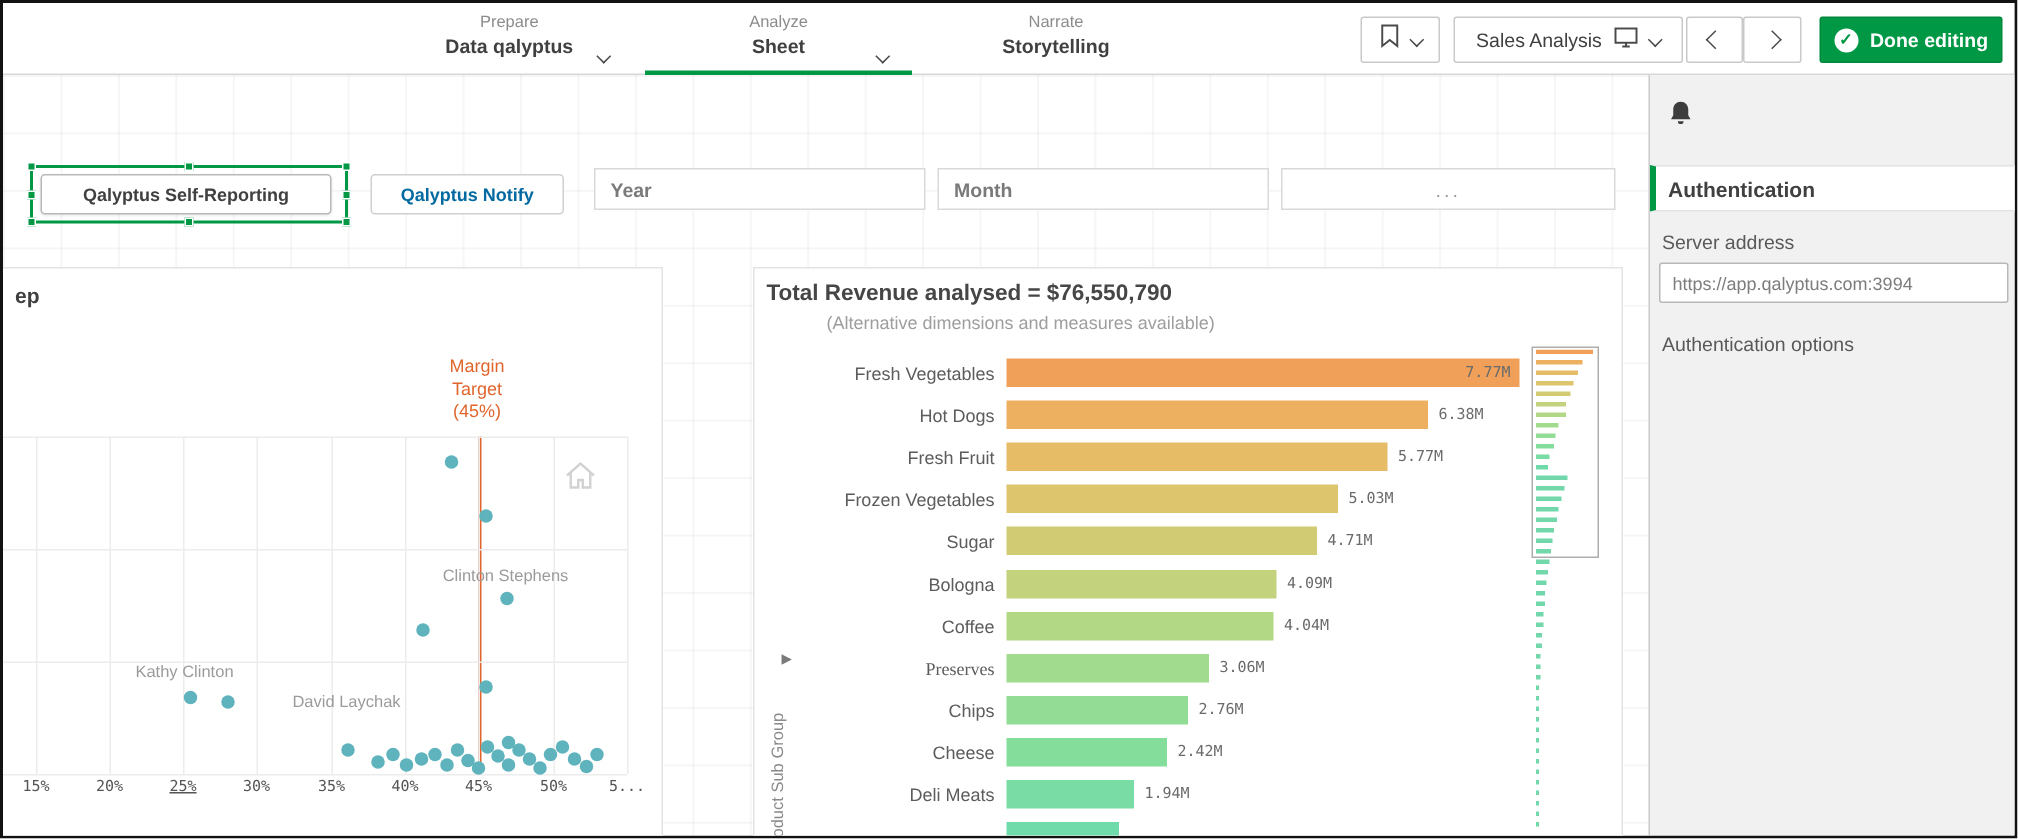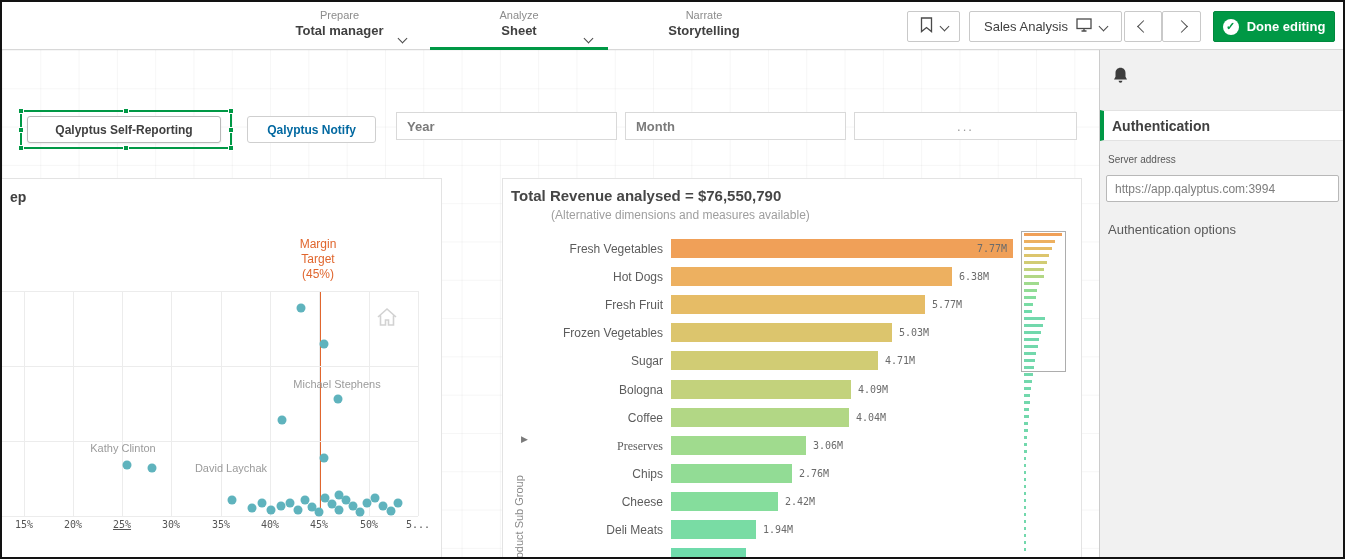--- a/index.html
+++ b/index.html
@@ -69,39 +69,39 @@
   .y-axis-label { position:absolute; left:10px; top:264px; height:119px; writing-mode:vertical-rl; transform:rotate(180deg); font-size:11px; color:#8a8a8a; overflow:hidden; }
   .scroll-tri { position:absolute; left:18px; top:255px; font-size:9px; color:#7a7a7a; }
   .minimap { position:absolute; left:521px; top:54px; width:40px; height:327px; overflow:hidden; }
   .mm-bar { height:3px; margin-bottom:4px; }
   .mm-viewport { position:absolute; left:518px; top:52px; width:45px; height:141px; border:1px solid #adadad; background:transparent; cursor:pointer; }
 
   
   .right-panel { position:absolute; left:1097px; top:48px; width:246px; height:511px; background:#f1f1f1; border-left:1px solid #cccccc; z-index:10; }
   .bell { position:absolute; left:13px; top:17px; cursor:pointer; }
   .auth-header { position:absolute; left:0; top:60px; width:100%; height:31px; background:#fff; border-left:4px solid #009845; border-top:1px solid #e2e2e2; border-bottom:1px solid #e2e2e2; font-size:14px; font-weight:bold; color:#404040; display:flex; align-items:center; padding-left:8px; cursor:pointer; }
-  .srv-label { position:absolute; left:8px; top:104px; font-size:10px; color:#595959; }
+  .srv-label { position:absolute; left:8px; top:104px; font-size:13px; color:#595959; }
   .srv-input { position:absolute; left:6px; top:125px; width:233px; height:27px; background:#fff; border:1px solid #b8b8b8; border-radius:2px; font-size:12px; color:#7d7d7d; padding-left:8px; font-family:"Liberation Sans", sans-serif; }
   .opts-label { position:absolute; left:8px; top:172px; font-size:13px; color:#595959; }
   .auth-options { position:absolute; left:10px; top:191px; width:226px; }
   .radio-row { display:flex; align-items:center; gap:11px; height:27px; cursor:pointer; }
   .radio { width:15px; height:15px; border-radius:50%; border:1px solid #9e9e9e; background:#fff; position:relative; flex:0 0 auto; }
   .radio.sel { border:2px solid #009845; }
   .radio.sel::after { content:""; position:absolute; inset:2px; border-radius:50%; background:#009845; }
   .radio-label { font-size:13px; color:#404040; }
 </style>
 </head>
 <body>
 
 <div class="page">
 
   <header class="topbar">
     <div class="nav-section" style="left:255px;width:165px;">
       <span class="nav-eyebrow">Prepare</span>
-      <span class="nav-label">Total manager</span>
+      <span class="nav-label">Data qalyptus</span>
       <span class="nav-chev"><span class="chev"></span></span>
     </div>
     <div class="nav-section nav-active" style="left:428px;width:178px;">
       <span class="nav-eyebrow">Analyze</span>
       <span class="nav-label">Sheet</span>
       <span class="nav-chev"><span class="chev"></span></span>
     </div>
     <div class="nav-section" style="left:648px;width:108px;">
       <span class="nav-eyebrow">Narrate</span>
       <span class="nav-label">Storytelling</span>
@@ -215,21 +215,21 @@
         <div class="pt" style="left: 337px; top: 331px;"></div>
         <div class="pt" style="left: 344px; top: 321px;"></div>
         <div class="pt" style="left: 351px; top: 327px;"></div>
         <div class="pt" style="left: 358px; top: 333px;"></div>
         <div class="pt" style="left: 365px; top: 324px;"></div>
         <div class="pt" style="left: 373px; top: 319px;"></div>
         <div class="pt" style="left: 381px; top: 327px;"></div>
         <div class="pt" style="left: 389px; top: 332px;"></div>
         <div class="pt" style="left: 396px; top: 324px;"></div>
         <div class="pt" style="left: 337px; top: 316px;"></div>
-        <div class="pt-label" style="left: 335px; top: 205px;">Michael Stephens</div>
+        <div class="pt-label" style="left: 335px; top: 205px;">Clinton Stephens</div>
         <div class="pt-label" style="left: 121px; top: 269px;">Kathy Clinton</div>
         <div class="pt-label" style="left: 229px; top: 289px;">David Laychak</div>
       </div>
 
     <div class="card bar-card" id="barCard">
       <div class="bc-title">Total Revenue analysed = $76,550,790</div>
       <div class="bc-sub">(Alternative dimensions and measures available)</div>
       <div class="y-axis-label">roduct Sub Group</div>
       <div class="scroll-tri">▶</div>
       <div class="minimap" id="minimap">

